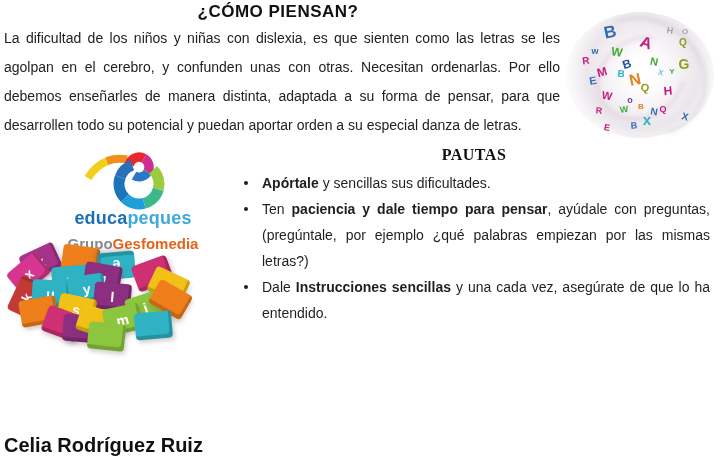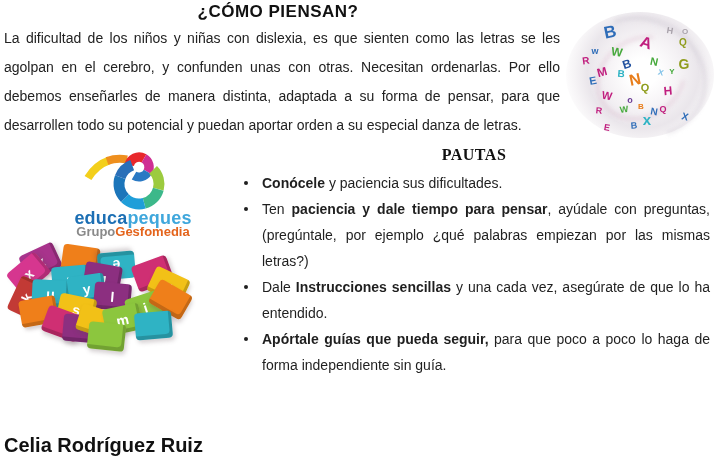--- a/index.html
+++ b/index.html
@@ -17,21 +17,21 @@
   .streak{position:absolute;border:3px solid rgba(190,180,195,.35);border-radius:50%;
     border-left-color:transparent;border-bottom-color:transparent;filter:blur(2px);}
   .streak.s1{left:8px;top:6px;width:128px;height:112px;transform:rotate(25deg);}
   .streak.s2{left:28px;top:26px;width:88px;height:74px;transform:rotate(-35deg);border-color:rgba(205,160,185,.35);border-right-color:transparent;}
   .swl{position:absolute;font-weight:700;line-height:1;}
 
   
   .logo{position:absolute;left:58px;top:146px;width:150px;text-align:center;}
   .logo svg{display:block;margin:0 auto;}
   .brand{font-size:18px;font-weight:700;letter-spacing:.2px;line-height:16px;}
-  .group{font-size:13px;font-weight:700;line-height:11px;}
+  .group{font-size:15px;font-weight:700;line-height:11px;margin-top:12px;}
 
   
   .tiles{position:absolute;left:8px;top:246px;width:205px;height:122px;}
   .tile{position:absolute;width:37px;height:27px;border-radius:4px;color:#fff;
     font-size:14px;font-weight:700;display:flex;align-items:center;justify-content:center;
     box-shadow:inset -3px -4px 0 rgba(0,0,0,.18), 2px 3px 4px rgba(90,70,80,.25);}
 
   
   .pautas-head{position:absolute;left:238px;top:146px;width:472px;text-align:center;
     font-size:16px;font-weight:800;letter-spacing:.5px;color:#111;font-family:Liberation Serif, serif;}
@@ -129,21 +129,20 @@
       <span class="tile" style="left: 144px; top: 40px; background: rgb(239, 127, 26); transform: rotate(30deg);"></span>
       <span class="tile" style="left: 55px; top: 69px; background: rgb(140, 47, 128); transform: rotate(5deg);"></span>
       <span class="tile" style="left: 70px; top: 62px; background: rgb(242, 193, 23); transform: rotate(18deg);"></span>
       <span class="tile" style="left: 96px; top: 60px; background: rgb(140, 198, 62); transform: rotate(-12deg);">m</span>
       <span class="tile" style="left: 80px; top: 77px; background: rgb(140, 198, 62); transform: rotate(6deg);"></span>
       <span class="tile" style="left: 127px; top: 66px; background: rgb(47, 179, 196); transform: rotate(-5deg);"></span>
     </div>
 
   <div class="pautas-head">PAUTAS</div>
   <ul class="pautas-list">
-      <li><span class="b">Conócele</span><span> y paciencia sus dificultades.</span></li>
+      <li><span class="b">Apórtale</span><span> y sencillas sus dificultades.</span></li>
       <li><span>Ten </span><span class="b">paciencia y dale tiempo para pensar</span><span>, ayúdale con preguntas, (pregúntale, por ejemplo ¿qué palabras empiezan por las mismas letras?)</span></li>
       <li><span>Dale </span><span class="b">Instrucciones sencillas</span><span> y una cada vez, asegúrate de que lo ha entendido.</span></li>
-      <li><span class="b">Apórtale guías que pueda seguir,</span><span> para que poco a poco lo haga de forma independiente sin guía.</span></li>
     </ul>
 
   <div class="author">Celia Rodríguez Ruiz</div>
 
 </div>
 
 </body></html>

